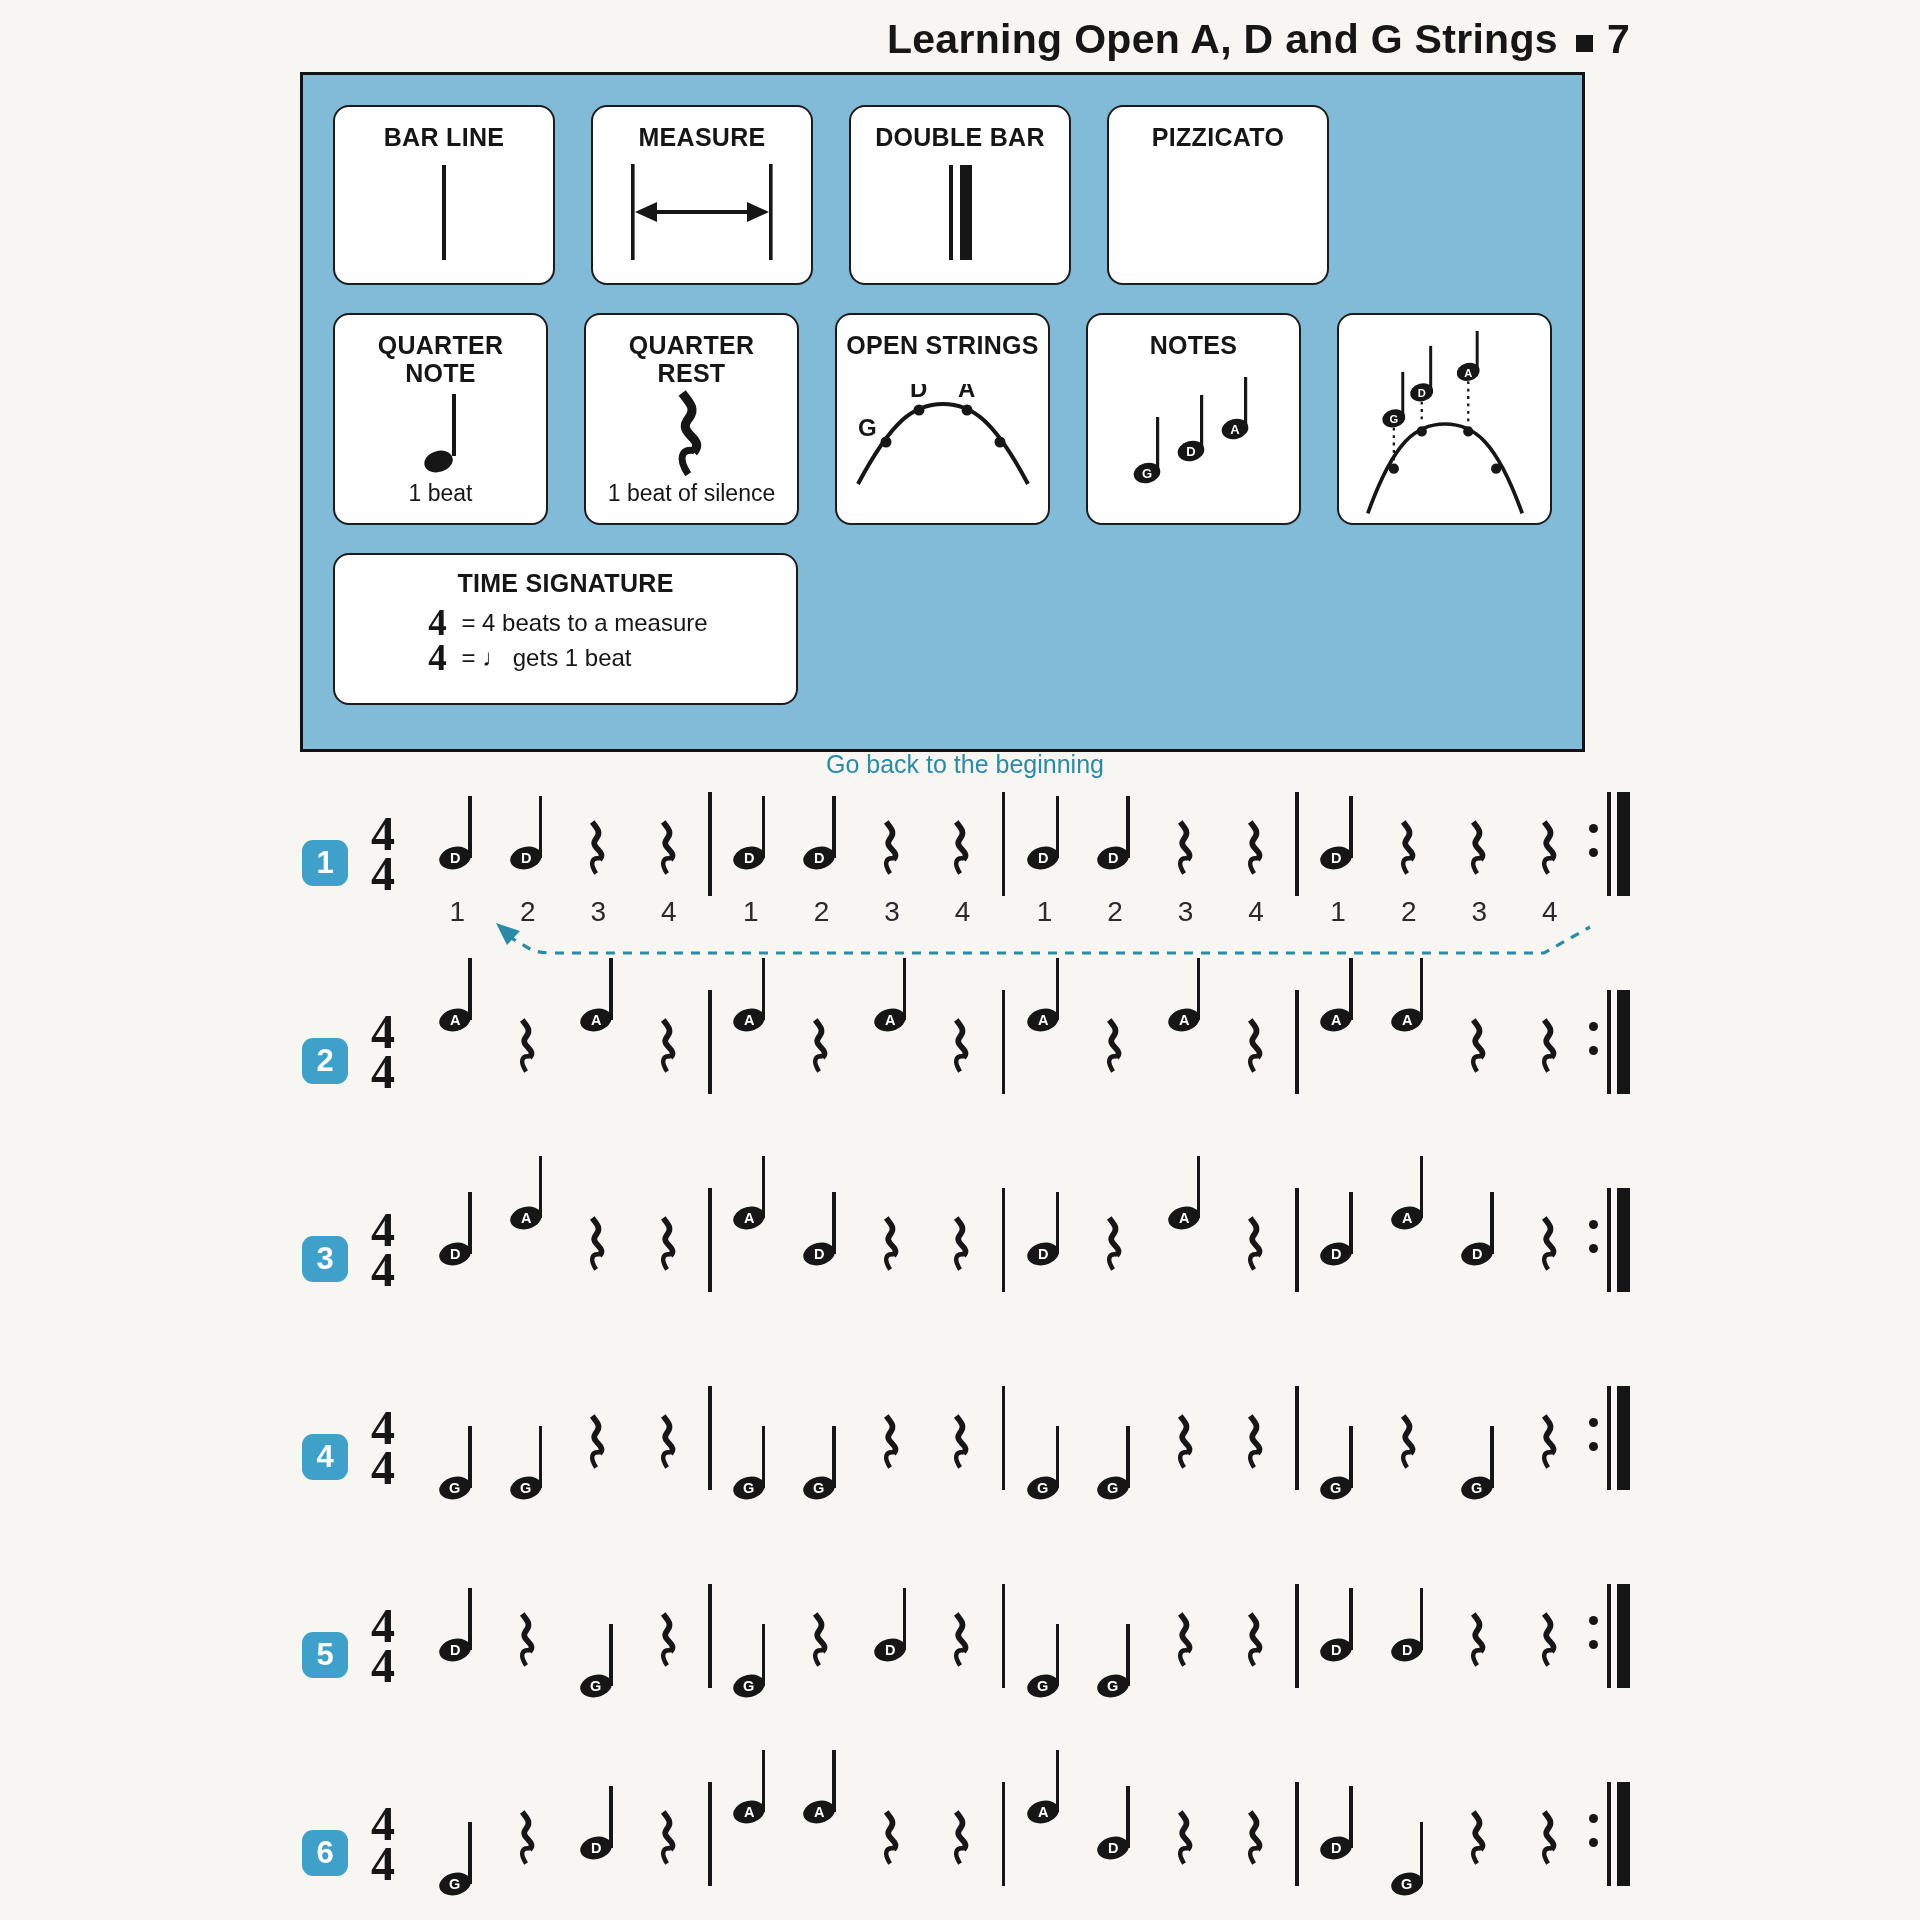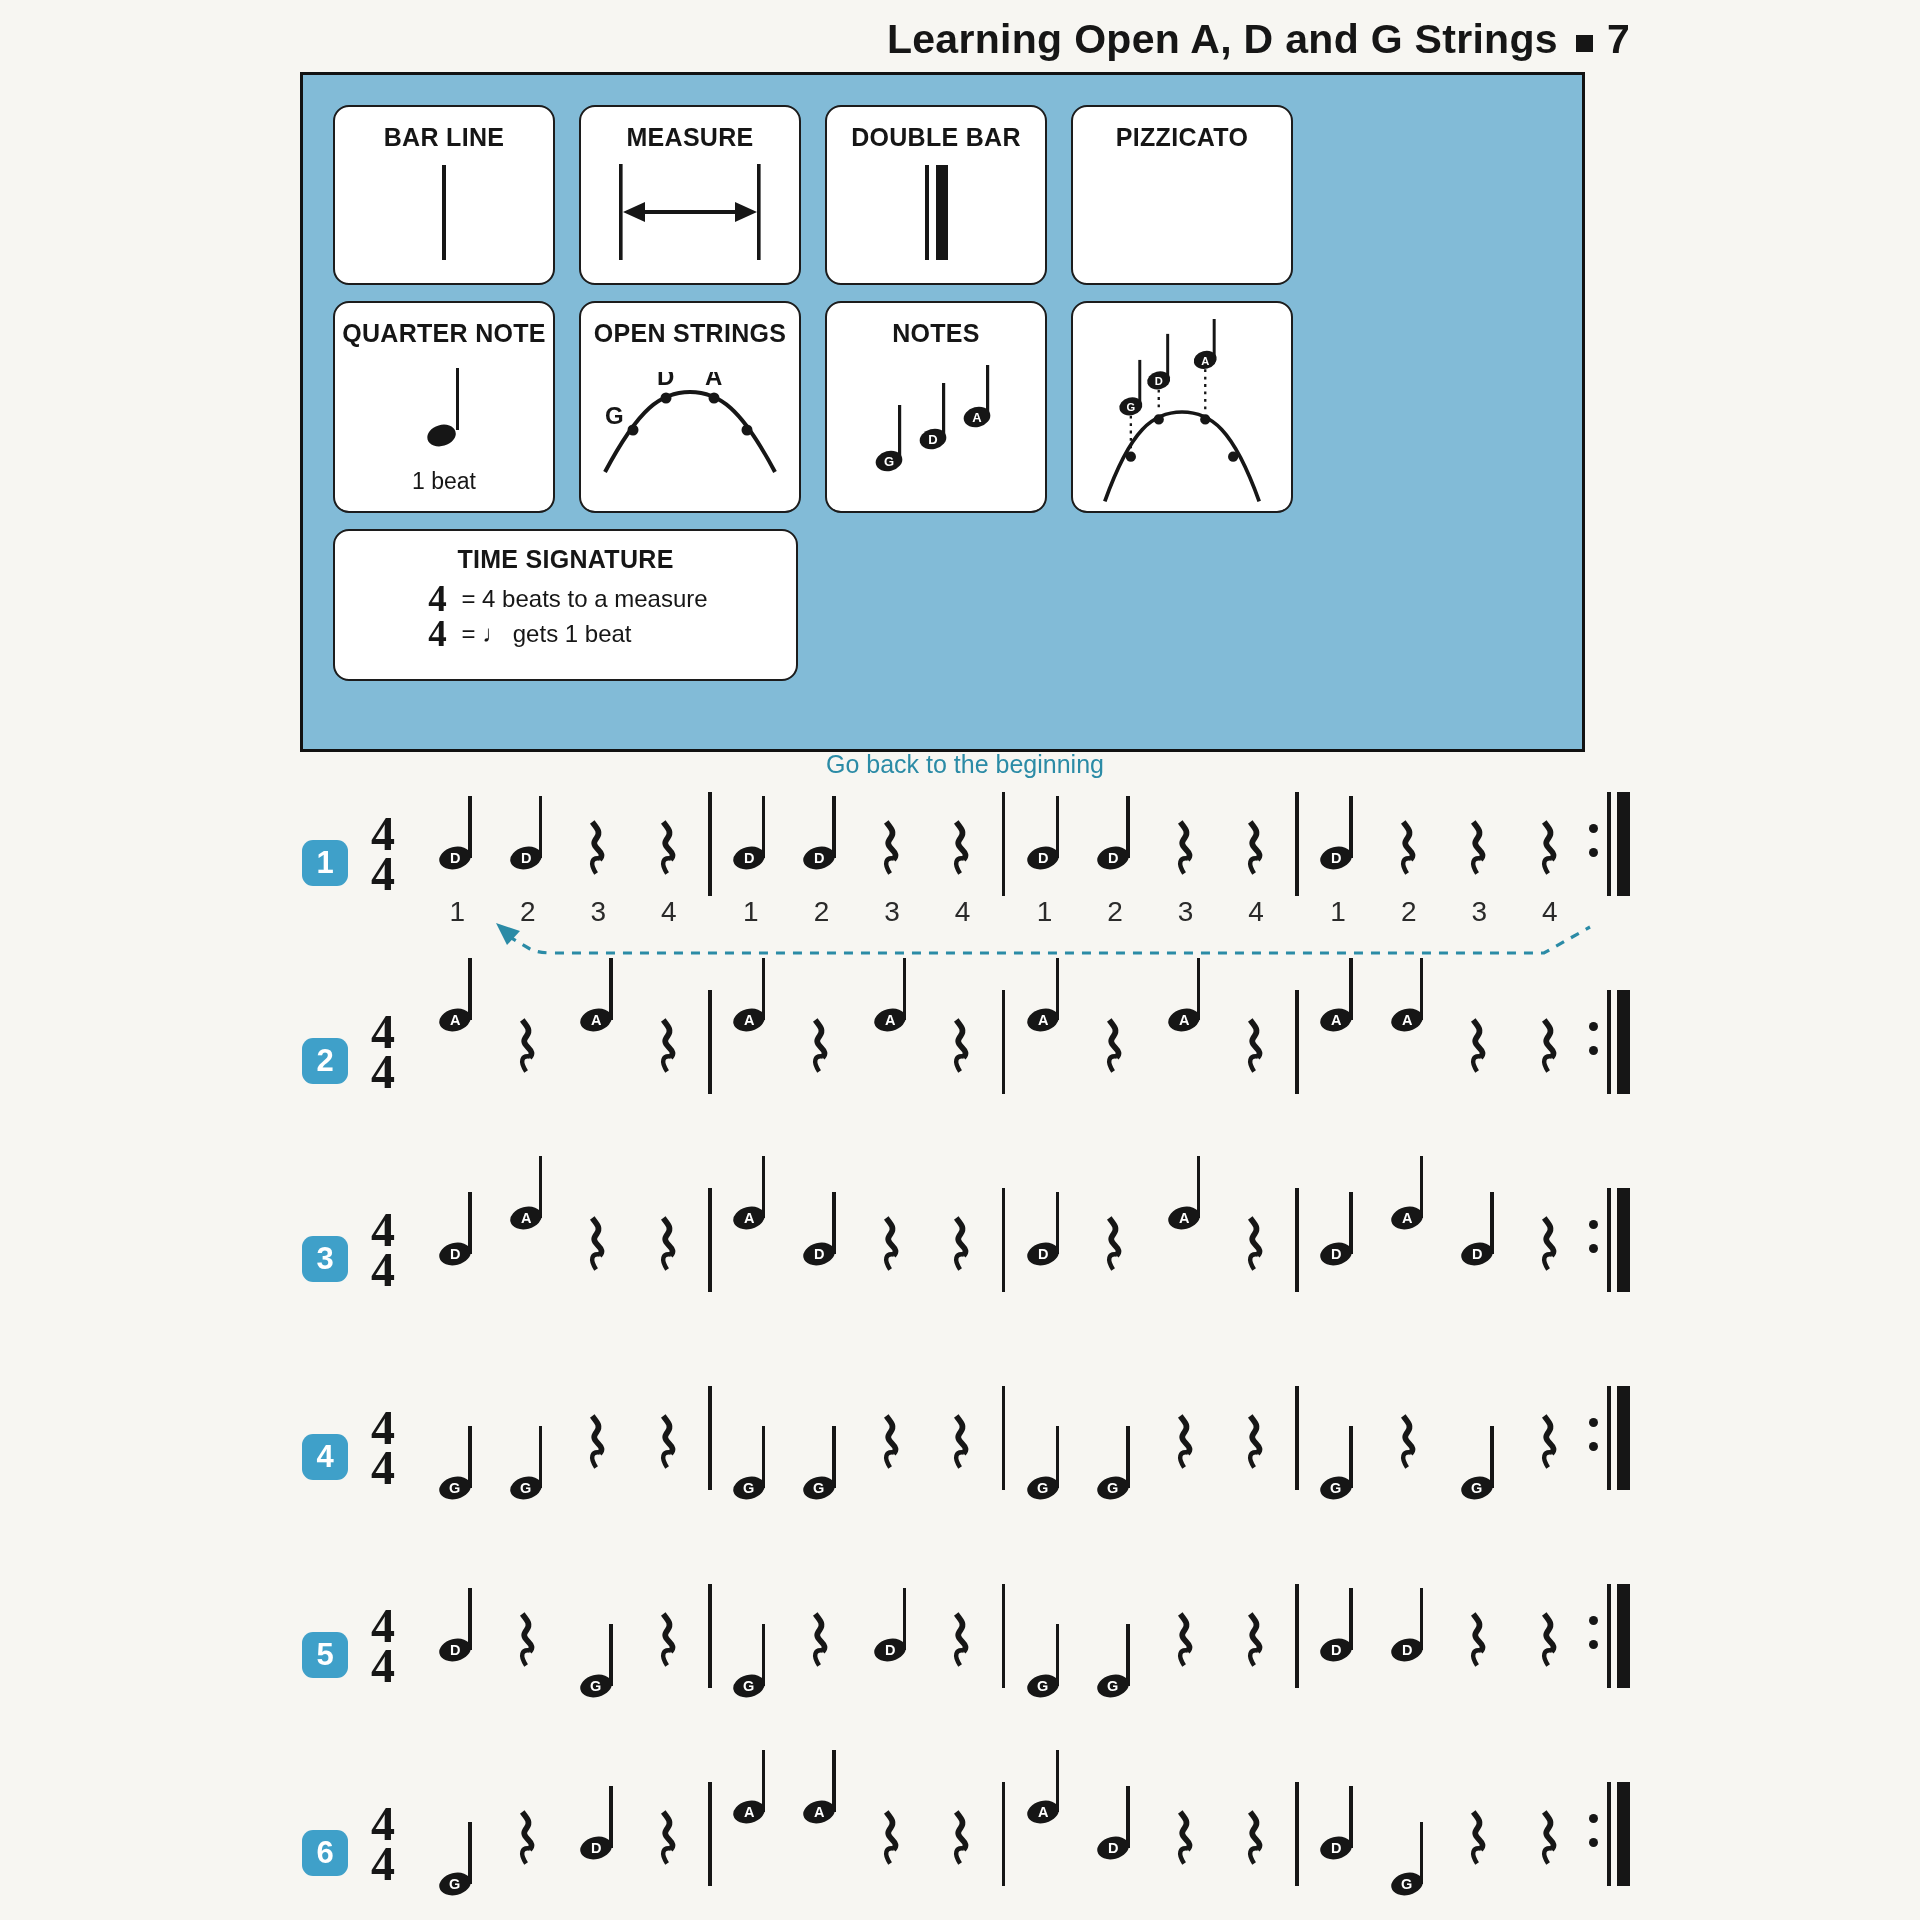--- a/index.html
+++ b/index.html
@@ -8,21 +8,21 @@
   *{box-sizing:border-box;margin:0;padding:0}
   html,body{width:1920px;height:1920px;overflow:hidden}
   body{position:relative;background:var(--pagebg);font-family:"Liberation Sans",sans-serif;color:var(--ink)}
 
   
   .header{position:absolute;top:16px;left:300px;width:1330px;text-align:right;font-size:41px;font-weight:bold;letter-spacing:.3px}
   .header .pgsq{display:inline-block;width:17px;height:17px;background:var(--ink);margin:0 14px 1px 18px;vertical-align:baseline}
 
   
   .panel{position:absolute;left:300px;top:72px;width:1285px;height:680px;background:var(--panel);border:3px solid #121212;padding:30px}
-  .prow{display:flex;gap:24px;margin-bottom:16px}
+  .prow{display:flex;gap:36px;margin-bottom:28px}
   .card{background:#fff;border:2.5px solid #1c1c1c;border-radius:16px;width:222px;display:flex;flex-direction:column;align-items:center;padding:16px 6px 10px}
   .prow1 .card{height:180px}
   .prow2 .card{height:212px}
   .card h3{font-size:25px;font-weight:bold;text-align:center;line-height:1.12;letter-spacing:.3px}
   .card .glyph{flex:1;display:flex;align-items:center;justify-content:center;width:100%}
   .card .cap{font-size:23px;padding-bottom:6px;white-space:nowrap}
   .vline{width:4px;height:95px;background:var(--ink)}
   .dbl{display:flex;gap:7px;align-items:center}
   .dbl .thin{width:4px;height:95px;background:var(--ink)}
   .dbl .thick{width:12px;height:95px;background:var(--ink)}
@@ -120,20 +120,30 @@
       <h3>QUARTER NOTE</h3>
       <div class="glyph">
         <div class="qnote">
             <div class="stem"></div>
             <div class="head"></div>
           </div>
       </div>
       <div class="cap">1 beat</div>
     </div>
 
+    <div class="card">
+      <h3>QUARTER REST</h3>
+      <div class="glyph">
+        <svg width="40" height="88" viewBox="0 0 26 58">
+          <path d="M6.5 2 C12 9 15.5 12.5 11 18.5 C7.5 23 7.5 25.5 12.5 30.5 C16.5 34.5 17.5 37 14 41" fill="none" stroke="#161616" stroke-width="6"></path>
+          <path d="M14.5 40 C6 38.5 3.5 45 10.5 55.5" fill="none" stroke="#161616" stroke-width="4.6"></path>
+        </svg>
+      </div>
+      <div class="cap">1 beat of silence</div>
+    </div>
 
     <div class="card">
       <h3>OPEN STRINGS</h3>
       <div class="glyph">
         <svg width="186" height="104" viewBox="0 0 186 104">
           <path d="M8 100 C 42 36 64 20 93 20 C 122 20 144 36 178 100" fill="none" stroke="#161616" stroke-width="4"></path>
           <circle cx="36" cy="58" r="5.5" fill="#161616"></circle>
           <circle cx="69" cy="26" r="5.5" fill="#161616"></circle>
           <circle cx="117" cy="26" r="5.5" fill="#161616"></circle>
           <circle cx="150" cy="58" r="5.5" fill="#161616"></circle>

